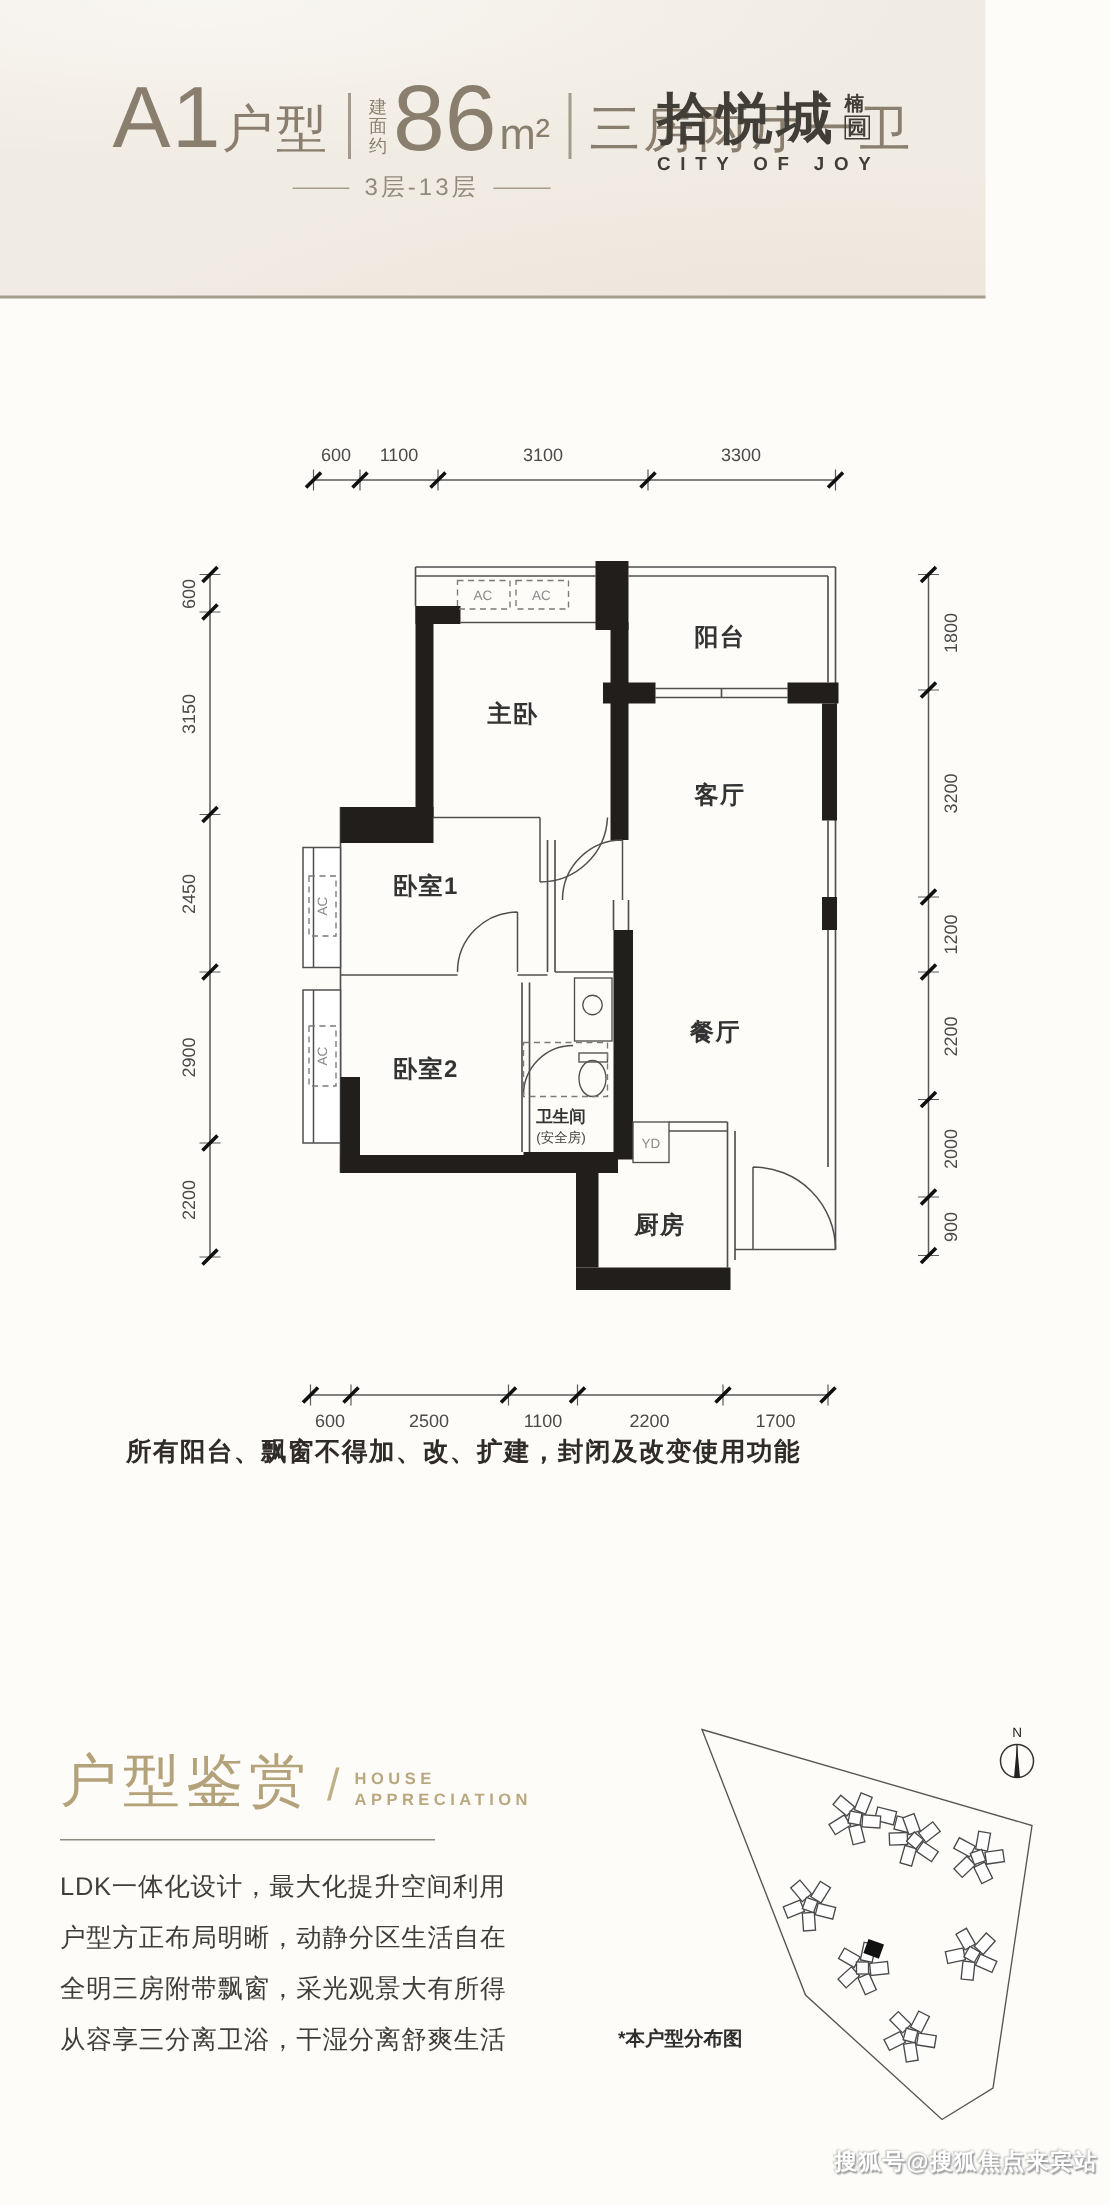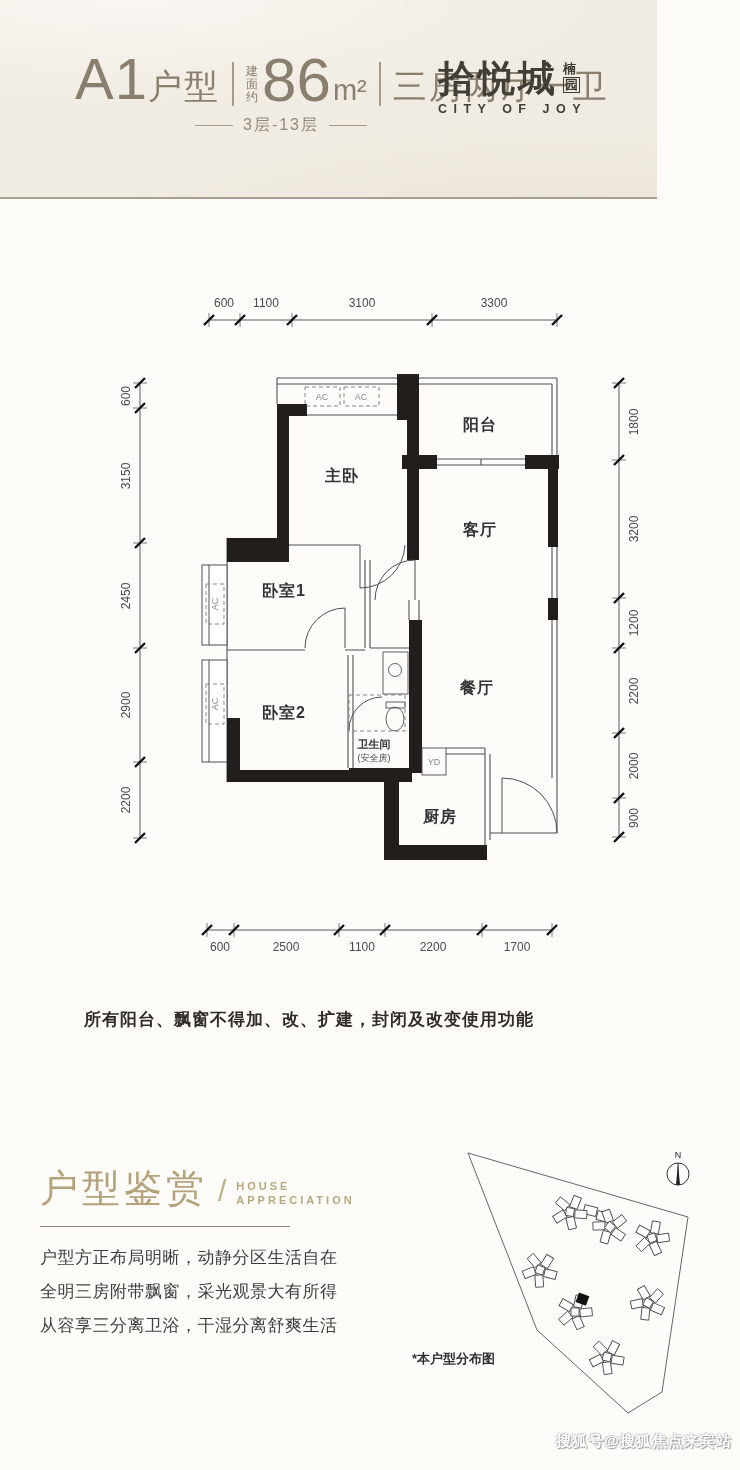--- a/index.html
+++ b/index.html
@@ -39,21 +39,21 @@
   .logo{position:absolute;right:70px;top:60px;color:#413d37;}
   .logo-row{display:flex;align-items:flex-start;}
   .logo-cn{font-size:37px;font-weight:700;letter-spacing:3px;line-height:1;}
   .logo-sub{display:flex;flex-direction:column;margin-left:5px;margin-top:2px;}
   .logo-sub span{font-size:13px;line-height:14px;font-weight:700;}
   .logo-sub span.boxed{border:1px solid #413d37;padding:0 1px;margin-top:1px;}
   .logo-en{margin-top:5px;font-size:12.5px;letter-spacing:6.5px;font-weight:600;}
   
   .plan-wrap{position:absolute;left:0;top:280px;width:740px;height:690px;padding-left:12px;}
   .plan-note{
-    position:absolute;left:0;top:1008px;width:618px;text-align:center;
+    position:absolute;left:0;top:956px;width:618px;text-align:center;
     font-size:17px;font-weight:700;color:#2e2b28;letter-spacing:1px;
   }
   svg text{font-family:"Liberation Sans","DejaVu Sans",sans-serif;}
   .dim-label{font-size:12px;fill:#4a4a4a;}
   .room-label{font-size:16px;fill:#333;font-weight:600;letter-spacing:1px;}
   .small-label{font-size:11px;fill:#333;font-weight:600;}
   .tiny-label{font-size:9px;fill:#8a8a8a;}
   
   .appre{position:absolute;left:40px;top:1168px;width:340px;}
   .appre-titles{display:flex;align-items:center;}
@@ -264,20 +264,21 @@
   <div class="appre-titles">
     <span class="appre-cn">户型鉴赏</span>
     <span class="appre-slash">/</span>
     <span class="appre-en">
       <span>HOUSE</span>
       <span>APPRECIATION</span>
     </span>
   </div>
   <div class="appre-rule"></div>
   <div class="appre-lines">
+    <span>LDK一体化设计，最大化提升空间利用</span>
     <span>户型方正布局明晰，动静分区生活自在</span>
     <span>全明三房附带飘窗，采光观景大有所得</span>
     <span>从容享三分离卫浴，干湿分离舒爽生活</span>
   </div>
 </div>
 
 <div class="siteplan">
 <svg width="340" height="300" viewBox="400 1120 340 300">
   <defs>
     <g id="bldg" stroke="#4a4a4a" stroke-width="0.9" fill="#ffffff">

